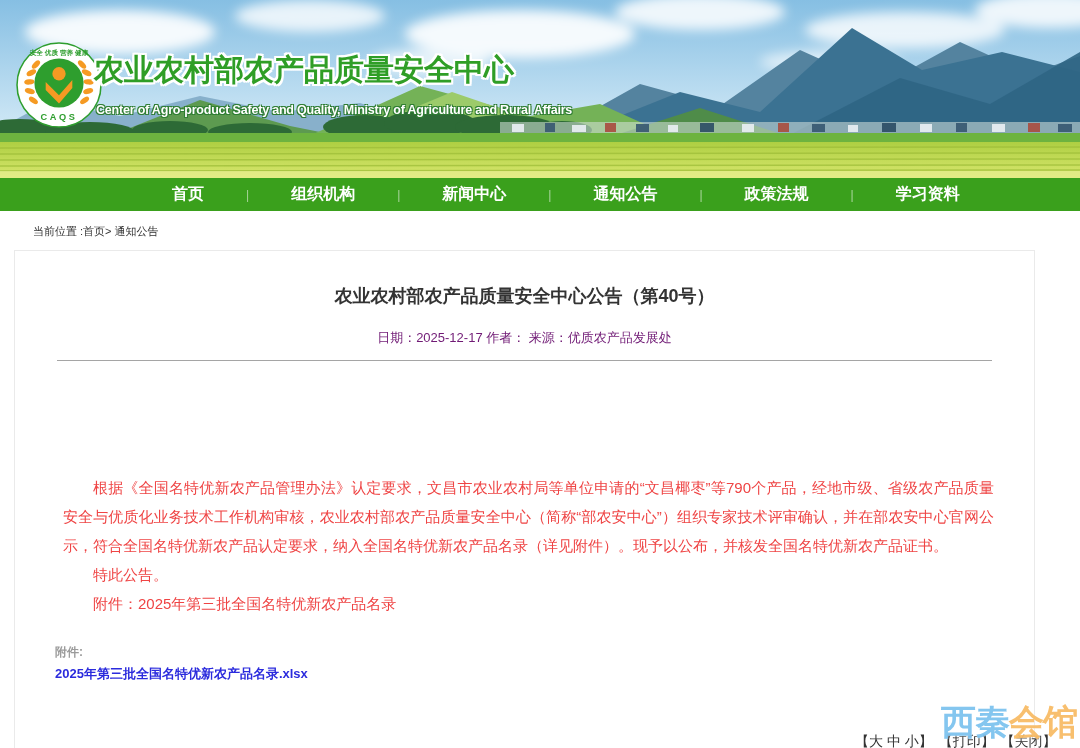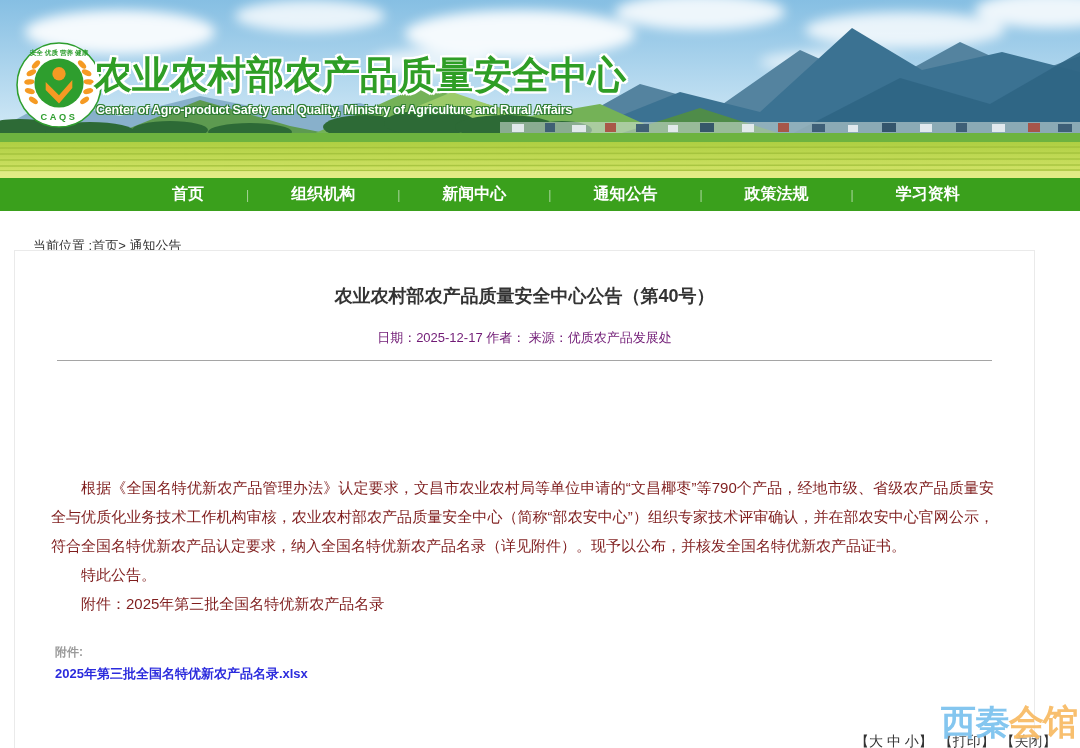--- a/index.html
+++ b/index.html
@@ -6,52 +6,52 @@
   html,body { background:#ffffff; }
   body { font-family:"Liberation Sans","DejaVu Sans",sans-serif; }
   .page { position:relative; width:1080px; height:748px; overflow:hidden; background:#fff; margin:0 auto; }
 
   
   .banner { position:relative; width:1080px; height:178px; overflow:hidden; }
   .banner svg.scene { position:absolute; left:0; top:0; display:block; }
   .logo-wrap { position:absolute; left:16px; top:42px; width:86px; height:86px; }
   .site-title {
     position:absolute; left:94px; top:50px;
-    font-size:38px; font-weight:bold; letter-spacing:0px;
+    font-size:30px; font-weight:bold; letter-spacing:0px;
     color:var(--title-green);
     text-shadow:-2px -2px 0 #fff, 2px -2px 0 #fff, -2px 2px 0 #fff, 2px 2px 0 #fff,
                  0 -2px 0 #fff, 0 2px 0 #fff, -2px 0 0 #fff, 2px 0 0 #fff;
     white-space:nowrap;
   }
   .site-subtitle {
     position:absolute; left:96px; top:93px;
     font-size:12.5px; font-weight:bold; letter-spacing:-0.2px;
     color:#ffffff;
     text-shadow:-1px -1px 0 #2e7d32, 1px -1px 0 #2e7d32, -1px 1px 0 #2e7d32, 1px 1px 0 #2e7d32;
     white-space:nowrap;
     margin-top:10px;
   }
 
   
   .nav { width:1080px; height:33px; background:var(--nav-green); display:flex; align-items:center; padding-left:156px; }
   .nav-item { color:#fff; font-size:16px; font-weight:bold; padding:0 16px; cursor:pointer; white-space:nowrap; }
   .nav-sep { color:rgba(255,255,255,0.55); font-size:12px; margin:0 26px; }
 
   
-  .breadcrumb { padding:26px 0 0 33px; font-size:13px; color:#333; height:39px; }
+  .breadcrumb { padding:13px 0 0 33px; font-size:11px; color:#333; height:39px; }
 
   
   .content-box {
     position:relative; margin-left:14px; width:1021px; height:520px;
     background:#fff; border:1px solid #eaeaea;
   }
   .article-title { margin-top:33px; text-align:center; font-size:18px; font-weight:bold; color:#333; }
   .article-meta { margin-top:21px; text-align:center; font-size:13px; color:#701a75; }
   .divider { margin:13px 42px 0 42px; border:none; border-top:1px solid #a5a5a5; height:0; }
-  .article-body { margin:112px 40px 0 36px; font-size:15px; line-height:29px; color:#7f1d1d; text-align:justify; }
+  .article-body { margin:112px 40px 0 48px; font-size:15px; line-height:29px; color:#ef4444; text-align:justify; }
   .article-body p { text-indent:2em; }
   .attachment { margin:26px 0 0 40px;font-weight:bold; }
   .attachment-label { font-size:12px; color:#9b9b9b; }
   .attachment-link { display:inline-block; margin-top:4px; font-size:13px; color:var(--link-blue); cursor:pointer; text-decoration:none; }
 
   
   .footer-actions { position:absolute; left:855px; top:733px; font-size:14px; color:#333; white-space:nowrap; }
   .footer-actions a { color:#333; text-decoration:none; cursor:pointer; margin-right:2px; }
 
   

